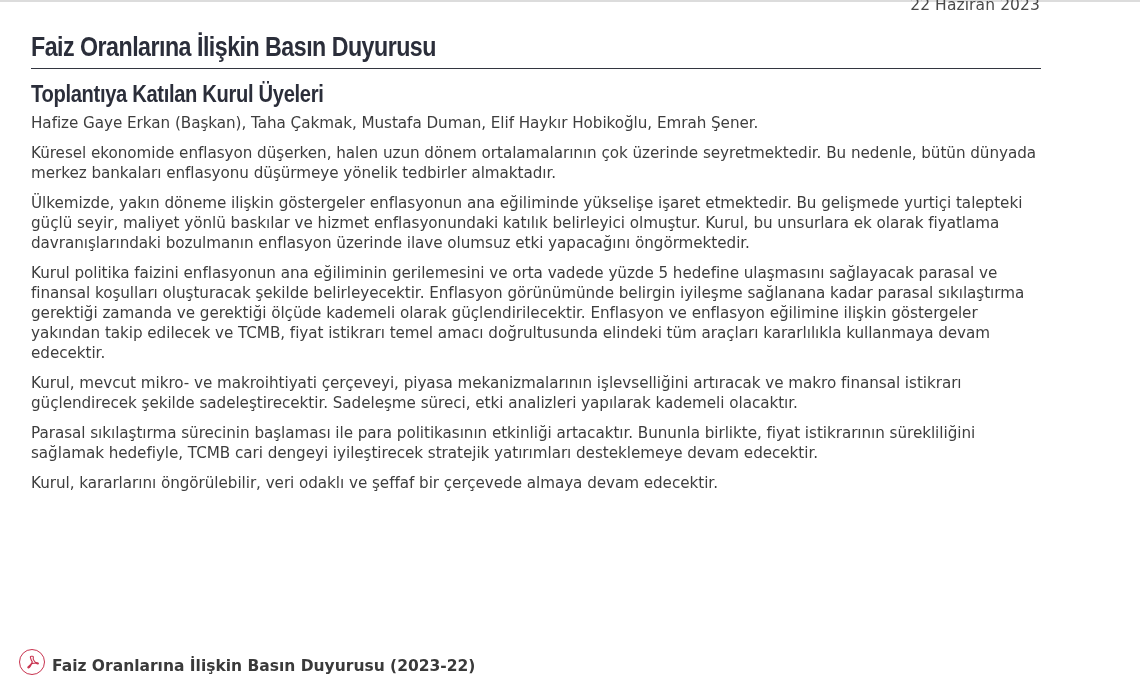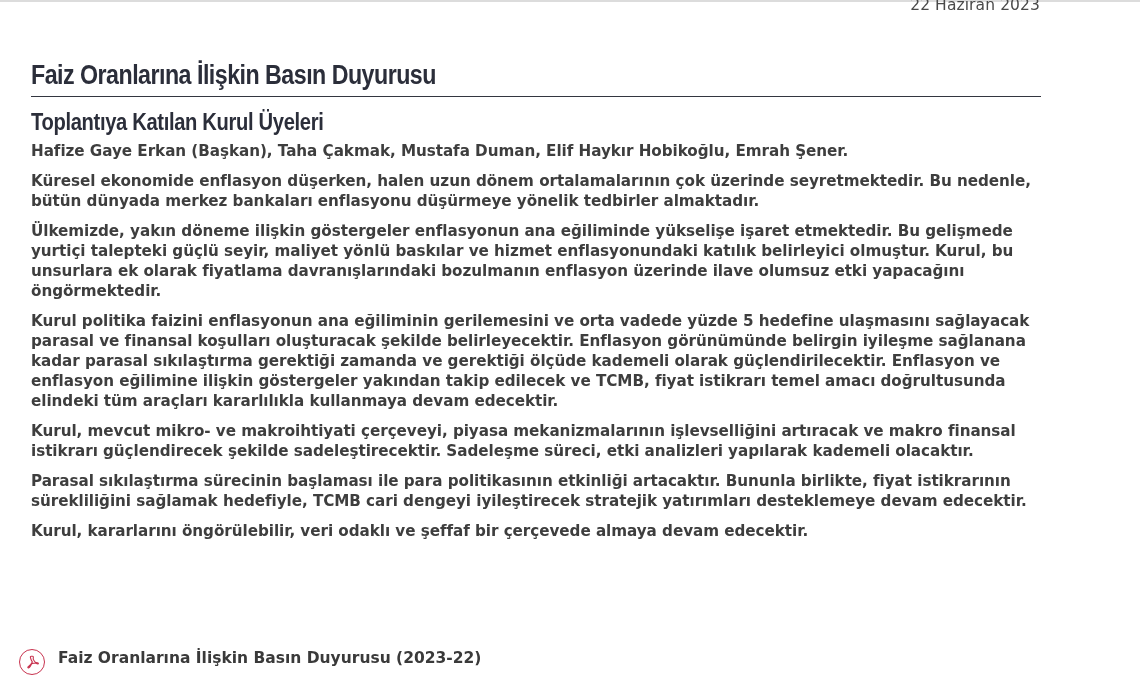--- a/index.html
+++ b/index.html
@@ -6,44 +6,43 @@
   body {
     width: 1140px; height: 680px; overflow: hidden; position: relative;
     font-family: "DejaVu Sans", "Liberation Sans", sans-serif;
     color: #3c3c3c;
   }
   .top-border { position: absolute; left: 0; top: 0; width: 1140px; height: 2px; background: #dcdcdc; }
   .date {
     position: absolute; right: 100px; top: -4px;
     font-size: 15.5px; color: #4a4a4a; letter-spacing: 0.1px;
   }
-  .content { position: absolute; left: 31px; top: 30px; width: 1010px; margin-top: 28px; }
+  .content { position: absolute; left: 31px; top: 30px; width: 1010px; }
   .page-title {
     font-family: "Liberation Sans Narrow", "Liberation Sans", sans-serif;
     font-stretch: condensed;
     font-size: 27px; color: #2b2e3a; margin: 0; padding-bottom: 4px;
     letter-spacing: -0.6px; transform: scaleX(0.86); transform-origin: left;
     white-space: nowrap; line-height: 34px;
   }
   .rule { height: 1px; background: #333640; width: 1010px; margin: 0; }
   .section-title {
     font-family: "Liberation Sans", sans-serif;
     font-weight: bold; font-size: 24px; color: #2b2e3a;
     margin: 10px 0 4px 0; line-height: 30px;
     transform: scaleX(0.84); transform-origin: left; white-space: nowrap;
     letter-spacing: -0.4px;
   }
   p {
     margin: 0 0 10px 0; font-size: 15.2px; line-height: 20px; color: #3e3e3e;
     letter-spacing: -0.05px;
-    font-weight: bold;
   }
   .attachment {
     position: absolute; left: 19px; top: 649px;
-    display: flex; align-items: flex-start; gap: 13px; cursor: pointer;
+    display: flex; align-items: flex-end; gap: 7px; cursor: pointer;
   }
   .pdf-icon {
     width: 26px; height: 26px; border: 1.8px solid #c8334f; border-radius: 50%;
     box-sizing: border-box; display: flex; align-items: center; justify-content: center;
   }
   .attachment-label { font-size: 15.5px; font-weight: bold; color: #3a3a3a; }
 </style>
 </head>
 <body>
 

